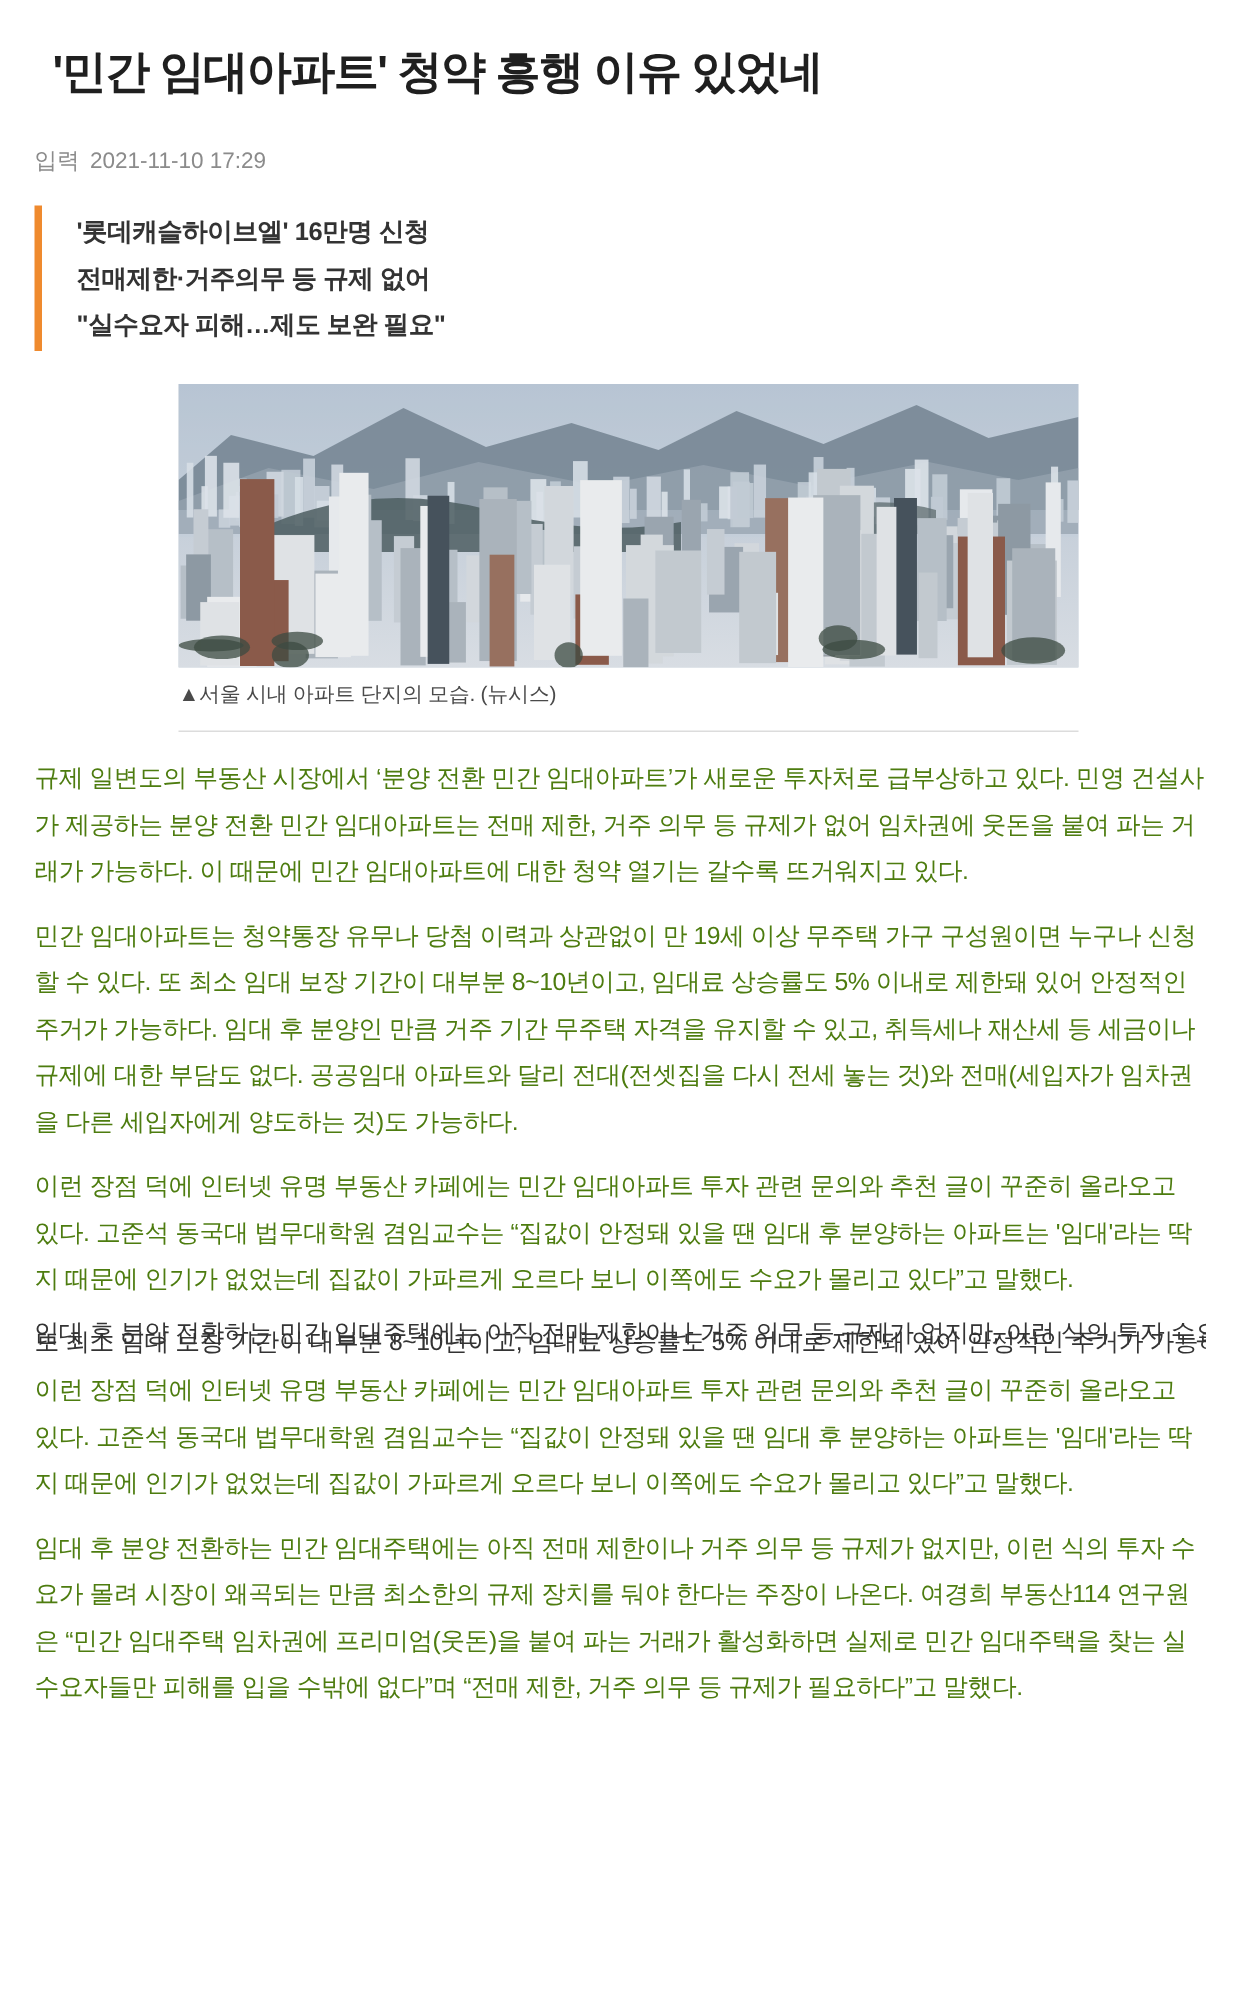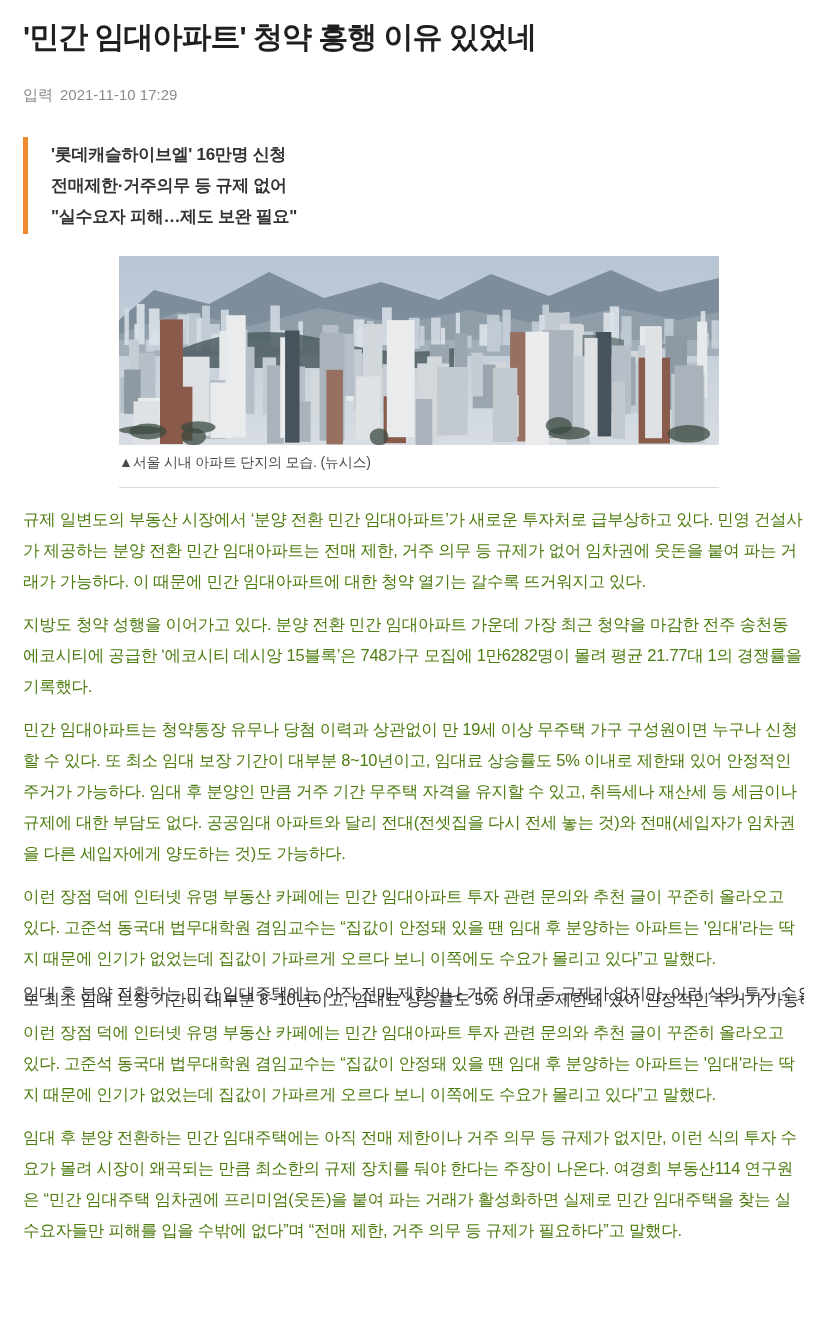--- a/index.html
+++ b/index.html
@@ -3,27 +3,27 @@
 <meta charset="utf-8">
 <style>
   html,body{margin:0;padding:0;background:#ffffff;}
   body{
     width:824px;height:1333px;overflow:hidden;
     font-family:"Liberation Sans","DejaVu Sans",sans-serif;
     color:#333;
   }
   .page{padding:16px 20px 0 23px;}
   h1.title{
-    margin:0;font-size:30px;line-height:42px;font-weight:700;
+    margin:12px;font-size:30px;line-height:42px;font-weight:700;
     color:#1f1f1f;letter-spacing:-1px;
   }
   .meta{margin-top:28px;font-size:15px;color:#8b8b8b;}
   .meta .meta-label{margin-right:7px;text-align:right;}
   blockquote.summary{
-    margin:32px 0 0 0;border-left:5px solid #ef8a2e;
+    margin:20px 0 0 0;border-left:5px solid #ef8a2e;
     padding:2px 0 2px 23px;
   }
   blockquote.summary p{
     margin:0;font-size:17px;font-weight:700;color:#333;line-height:31px;
     letter-spacing:-0.3px;
   }
   figure.photo-figure{margin:22px 0 0 96px;width:476px;}
   .photo{width:600px;height:189px;overflow:hidden;background:#c3cdd8;}
   .photo svg{display:block;width:600px;height:189px;}
   figcaption{
@@ -251,21 +251,20 @@
           </g>
       </svg>
     </div>
     <figcaption>▲서울 시내 아파트 단지의 모습. (뉴시스)</figcaption>
   </figure>
 
   <hr class="divider">
 
   <div class="body">
     <p class="para">규제 일변도의 부동산 시장에서 ‘분양 전환 민간 임대아파트’가 새로운 투자처로 급부상하고 있다. 민영 건설사가 제공하는 분양 전환 민간 임대아파트는 전매 제한, 거주 의무 등 규제가 없어 임차권에 웃돈을 붙여 파는 거래가 가능하다. 이 때문에 민간 임대아파트에 대한 청약 열기는 갈수록 뜨거워지고 있다.</p>
-    <p class="para">지방도 청약 성행을 이어가고 있다. 분양 전환 민간 임대아파트 가운데 가장 최근 청약을 마감한 전주 송천동 에코시티에 공급한 ‘에코시티 데시앙 15블록’은 748가구 모집에 1만6282명이 몰려 평균 21.77대 1의 경쟁률을 기록했다.</p>
     <p class="para">민간 임대아파트는 청약통장 유무나 당첨 이력과 상관없이 만 19세 이상 무주택 가구 구성원이면 누구나 신청할 수 있다. 또 최소 임대 보장 기간이 대부분 8~10년이고, 임대료 상승률도 5% 이내로 제한돼 있어 안정적인 주거가 가능하다. 임대 후 분양인 만큼 거주 기간 무주택 자격을 유지할 수 있고, 취득세나 재산세 등 세금이나 규제에 대한 부담도 없다. 공공임대 아파트와 달리 전대(전셋집을 다시 전세 놓는 것)와 전매(세입자가 임차권을 다른 세입자에게 양도하는 것)도 가능하다.</p>
     <p class="para">이런 장점 덕에 인터넷 유명 부동산 카페에는 민간 임대아파트 투자 관련 문의와 추천 글이 꾸준히 올라오고 있다. 고준석 동국대 법무대학원 겸임교수는 “집값이 안정돼 있을 땐 임대 후 분양하는 아파트는 '임대'라는 딱지 때문에 인기가 없었는데 집값이 가파르게 오르다 보니 이쪽에도 수요가 몰리고 있다”고 말했다.</p>
 
     <div class="glitch-block">
       <div class="glitch-lines">
         <span class="glitch-line a">임대 후 분양 전환하는 민간 임대주택에는 아직 전매 제한이나 거주 의무 등 규제가 없지만, 이런 식의 투자 수요가 몰려 시</span>
         <span class="glitch-line b">또 최소 임대 보장 기간이 대부분 8~10년이고, 임대료 상승률도 5% 이내로 제한돼 있어 안정적인 주거가 가능하다. 임대</span>
       </div>
     </div>
 

